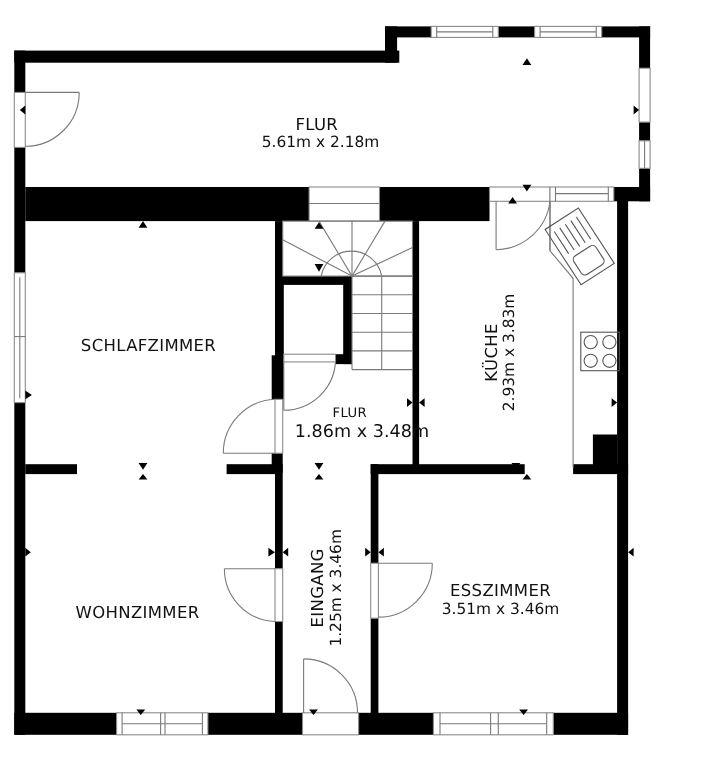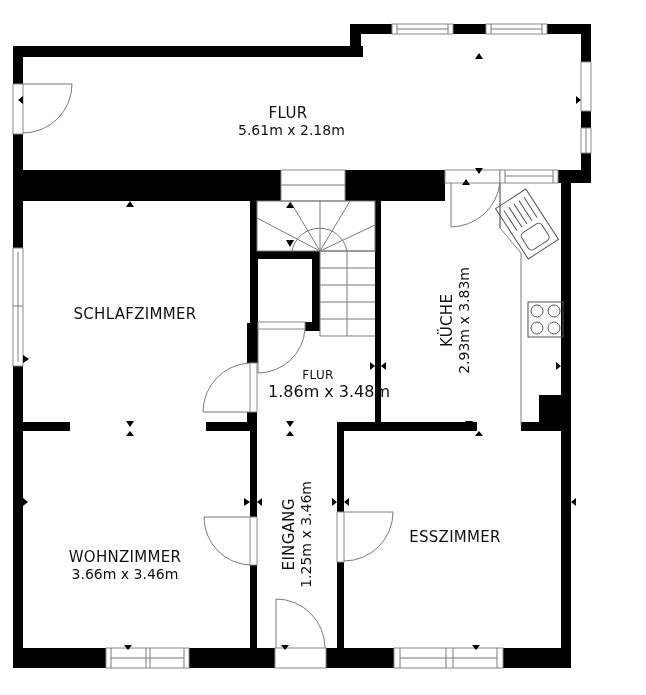--- a/index.html
+++ b/index.html
@@ -248,23 +248,23 @@
   <span class="dim">1.86m x 3.48m</span>
 </div>
 
 <div class="label rot" style="left:390px; top:303px; width:130px;">
   <span class="name">KÜCHE</span>
   <span class="dim">2.93m x 3.83m</span>
 </div>
 
 <div class="label" style="left:50px; top:548px; width:150px;">
   <span class="name">WOHNZIMMER</span>
-  <span class="dim">3.66m x 3.46m</span>
 </div>
 
 <div class="label rot" style="left:232px; top:517px; width:130px;">
   <span class="name">EINGANG</span>
   <span class="dim">1.25m x 3.46m</span>
 </div>
 
 <div class="label" style="left:380px; top:528px; width:150px;text-align:center;">
   <span class="name">ESSZIMMER</span>
+  <span class="dim">3.51m x 3.46m</span>
 </div>
 
 </body></html>

